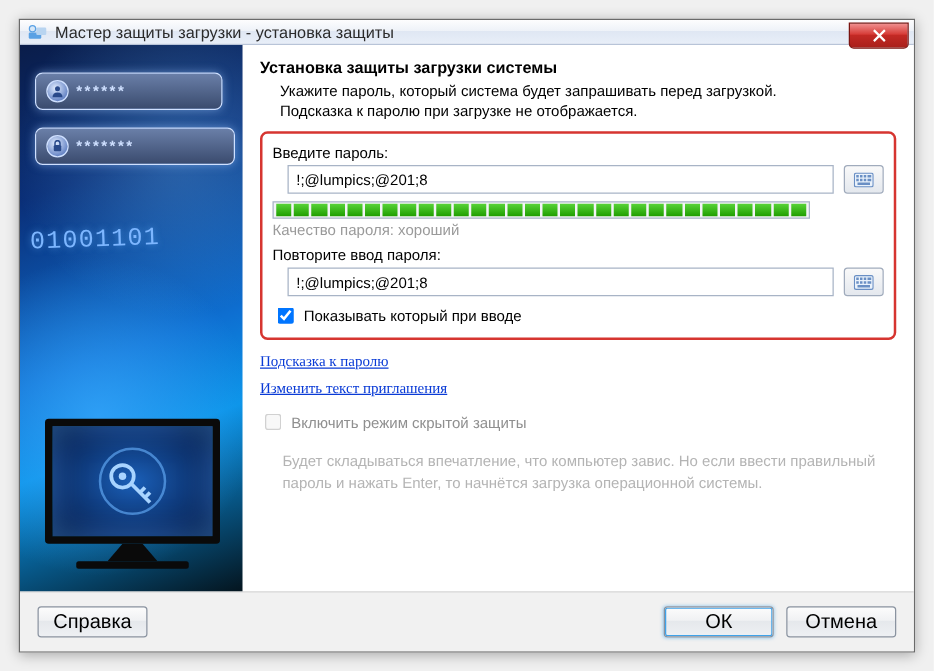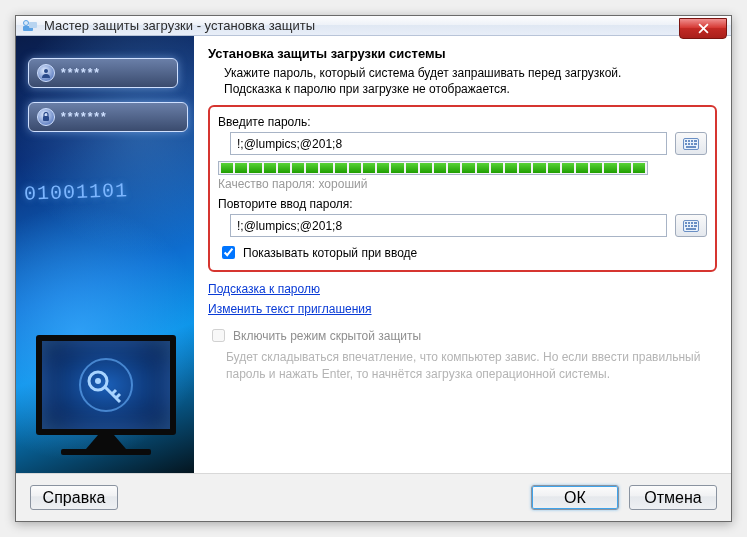--- a/index.html
+++ b/index.html
@@ -202,33 +202,34 @@
   }
   .check-row input[type=checkbox]{
     width:13px;height:13px;
   }
   .links { margin-top: 10px; display:flex;flex-direction:column; gap:6px;}
   .links a {
     color: #0a3bd6;
     text-decoration: underline;
     cursor: pointer;
     width: fit-content;
+    font-family: Liberation Serif, serif;
   }
   .hidden-mode {
     margin-top: 10px;
   }
   .hidden-mode .hdr {
     display:flex;align-items:center;gap:5px;
     color:#8f8f8f;
   }
   .hidden-mode .desc {
     color:#b4b4b4;
     padding-left:18px;
     line-height:1.35;
-    margin-top:4px;
+    margin-top:14px;
   }
   .footer {
     height: 48px;
     background: #f1f1f1;
     border-top: 1px solid #d8d8d8;
     display: flex;
     align-items: center;
     padding: 0 14px;
     gap: 10px;
   }

